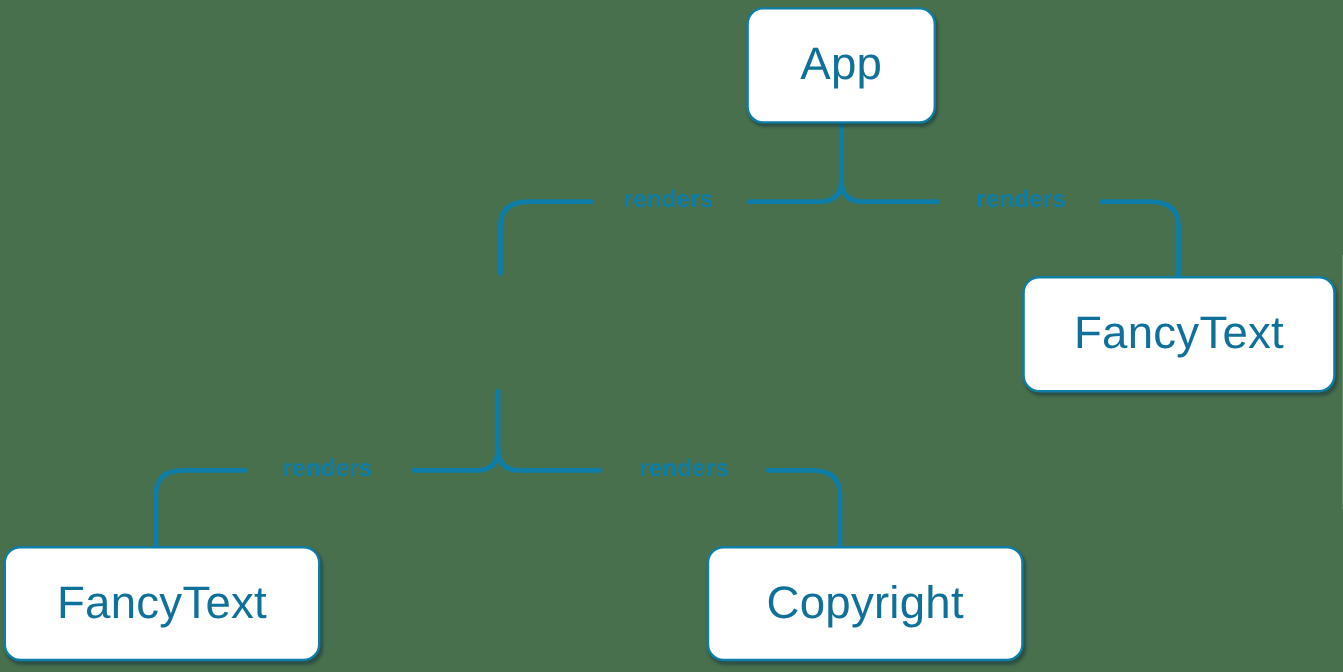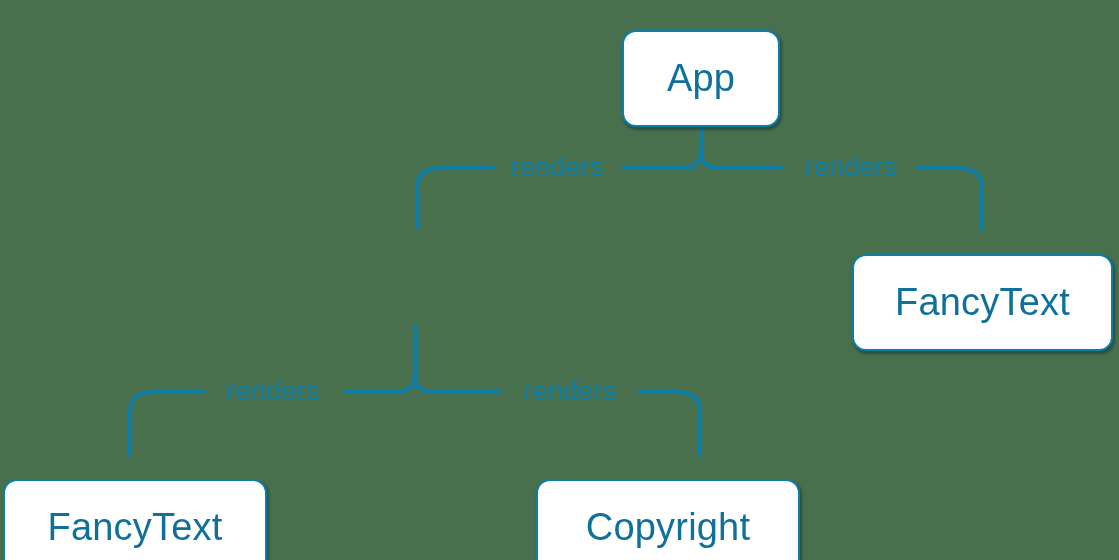--- a/index.html
+++ b/index.html
@@ -22,28 +22,27 @@
     background:var(--nodefill,#ffffff);
     border:2.5px solid var(--line,#0e7ea8);
     border-radius:14px;
     box-shadow:1.5px 2.5px 2.5px rgba(10,40,55,0.45);
     display:flex;align-items:center;justify-content:center;
     color:var(--text,#0f7099);
     font-size:38px;
     font-weight:500;
     letter-spacing:0.2px;
     box-sizing:border-box;
-    margin-top:24px;
   }
   .edge-label{
     position:absolute;
     transform:translate(-50%,-50%);
     color:var(--line,#0e7ea8);
-    font-size:27px;
-    font-weight:400;
+    font-size:20px;
+    font-weight:700;
     letter-spacing:0.2px;
     white-space:nowrap;
   }
 </style>
 </head>
 <body>
 
 <div id="stage" style="--bg: #48704d; --line: #0e7ea8; --text: #0f7099; --nodefill: #ffffff;">
 
   <svg id="connectors" width="1119" height="560" viewBox="0 0 1119 560" aria-hidden="true">
@@ -76,17 +75,17 @@
 
 
   <div class="node" style="left:852px;top:230px;width:261px;height:97px;">
     <span>FancyText</span>
   </div>
 
   <div class="node" style="left:3px;top:455px;width:264px;height:96px;">
     <span>FancyText</span>
   </div>
 
-  <div class="node" style="left:536px;top:455px;width:264px;height:96px;">
+  <div class="node" style="left:589px;top:455px;width:264px;height:96px;">
     <span>Copyright</span>
   </div>
 
 </div>
 
 </body></html>

